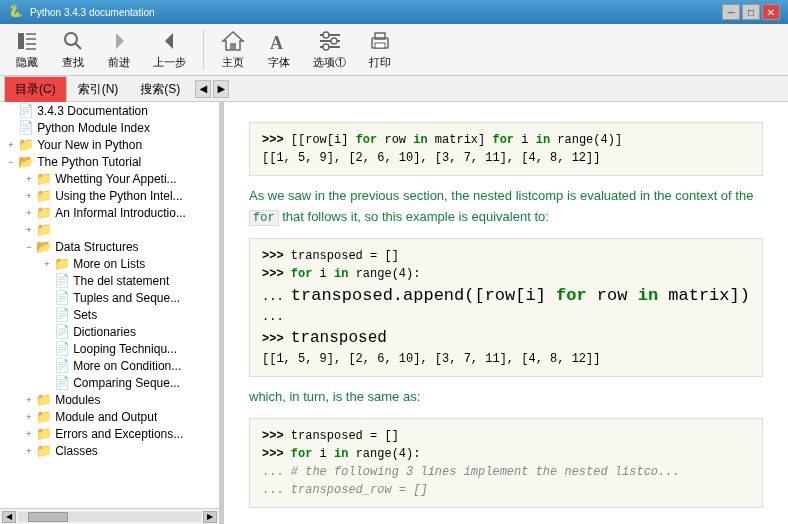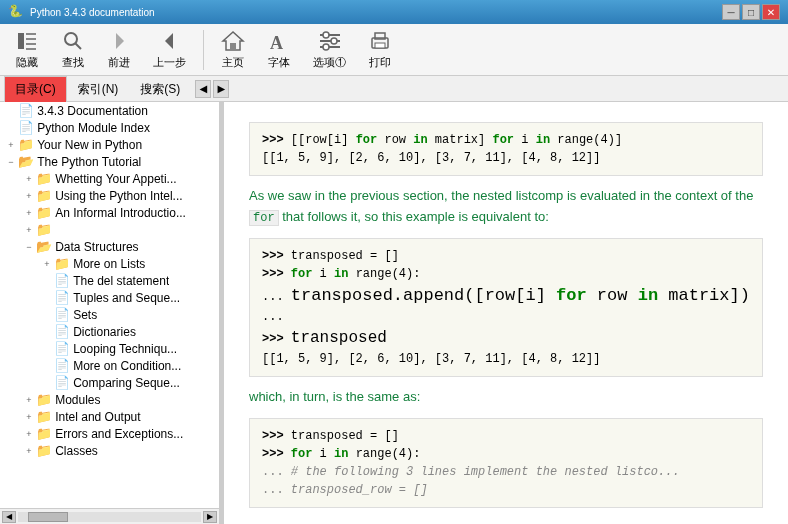--- a/index.html
+++ b/index.html
@@ -342,21 +342,21 @@
         <span class="tree-label">Comparing Seque...</span>
       </div>
       <div class="tree-item" style="padding-left: 22px;">
         <span class="tree-toggle" style="color:#666;">+</span>
         <span class="tree-icon">📁</span>
         <span class="tree-label">Modules</span>
       </div>
       <div class="tree-item" style="padding-left: 22px;">
         <span class="tree-toggle" style="color:#666;">+</span>
         <span class="tree-icon">📁</span>
-        <span class="tree-label">Intel and Output</span>
+        <span class="tree-label">Module and Output</span>
       </div>
       <div class="tree-item" style="padding-left: 22px;">
         <span class="tree-toggle" style="color:#666;">+</span>
         <span class="tree-icon">📁</span>
         <span class="tree-label">Errors and Exceptions...</span>
       </div>
       <div class="tree-item" style="padding-left: 22px;">
         <span class="tree-toggle" style="color:#666;">+</span>
         <span class="tree-icon">📁</span>
         <span class="tree-label">Classes</span>

